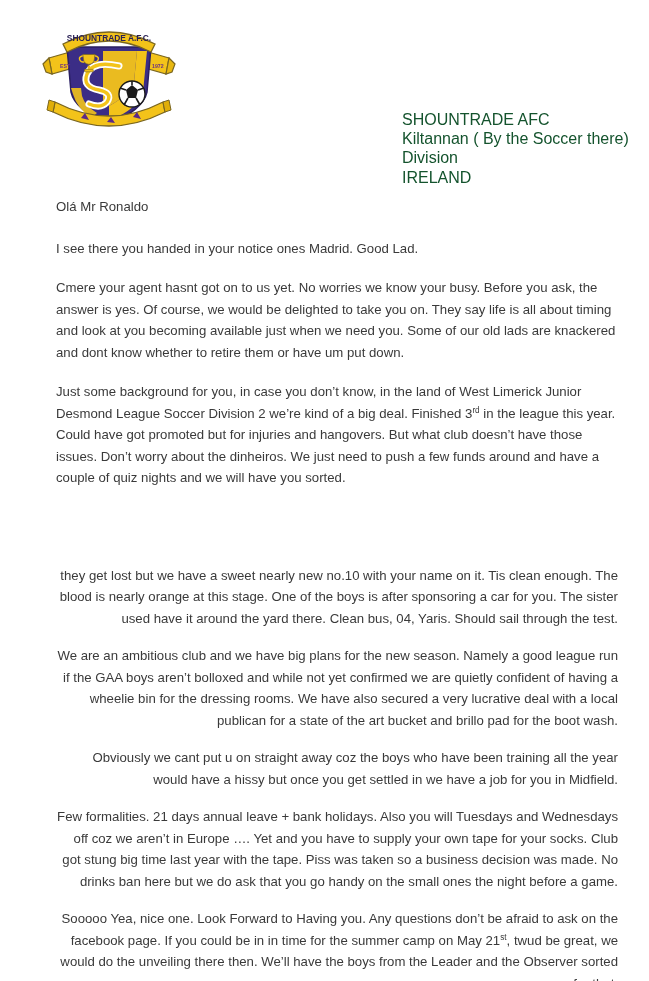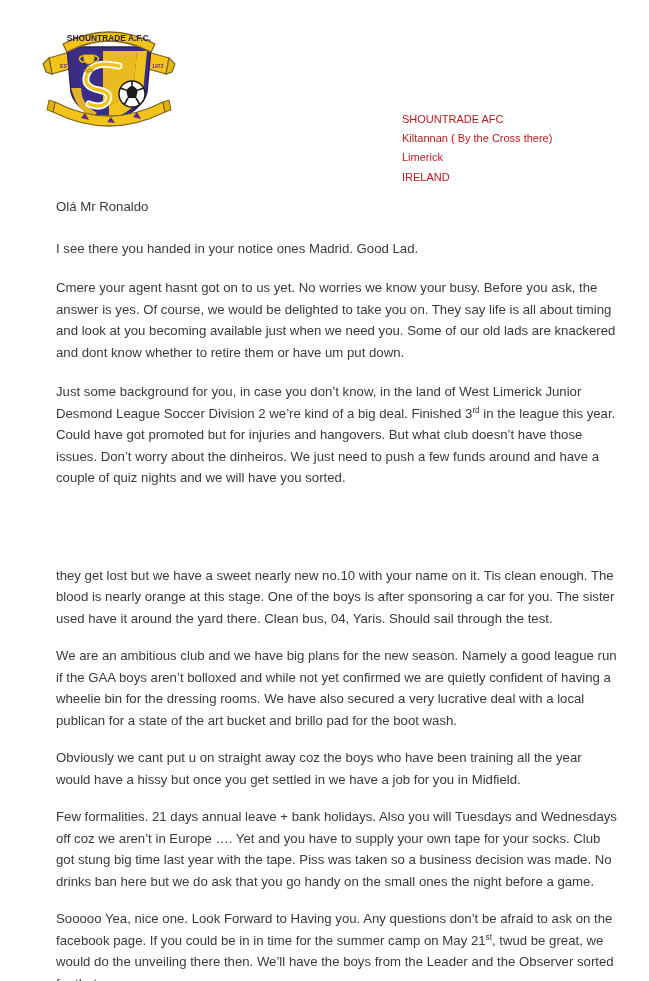--- a/index.html
+++ b/index.html
@@ -33,43 +33,43 @@
     height: 118px;
   }
   .crest-wrap svg { display: block; width: 152px; height: 118px; }
 
   
   .address {
     position: absolute;
     left: 402px;
     top: 110px;
     width: 240px;
-    font-size: 11px;
+    font-size: 16px;
     line-height: 19.2px;
-    color: #b91c1c;
+    color: #14532d;
   }
   .address div { white-space: nowrap; }
 
   
   .body-text {
     position: absolute;
     left: 40px;
     top: 180px;
     width: 594px;
   }
   .para {
     font-size: 13.2px;
     line-height: 21.5px;
     color: #3a3a3a;
     margin: 16px;
     text-align: left;
   }
   .greeting { margin-bottom: 20px; }
   .gap-after { margin-bottom: 18px; }
-  .gap-small { margin-bottom: 16px; }
+  .gap-small { margin-bottom: 16px; text-align: right; }
 
   
   .page-break-gap { height: 42px; }
 
   sup {
     font-size: 0.62em;
     vertical-align: super;
     line-height: 0;
   }
 </style>
@@ -119,22 +119,22 @@
       <path d="M22 88 L16 86 L14 96 L20 98 Z" fill="#e0ae08" stroke="#7a6620" stroke-width="1"></path>
       <path d="M130 88 L136 86 L138 96 L132 98 Z" fill="#e0ae08" stroke="#7a6620" stroke-width="1"></path>
       <path d="M48 104 L52 99 L56 106 Z" fill="#5b2a86"></path>
       <path d="M74 108 L78 103 L82 109 Z" fill="#5b2a86"></path>
       <path d="M100 103 L104 98 L108 105 Z" fill="#5b2a86"></path>
     </svg>
   </div>
 
   <div class="address">
     <div>SHOUNTRADE AFC</div>
-    <div>Kiltannan ( By the Cross there)</div>
-    <div>Limerick</div>
+    <div>Kiltannan ( By the Soccer there)</div>
+    <div>Division</div>
     <div>IRELAND</div>
   </div>
 
   <div class="body-text">
 
     <p class="para greeting">Olá Mr Ronaldo</p>
 
     <p class="para gap-after">I see there you handed in your notice ones Madrid.  Good Lad.</p>
 
     <p class="para gap-after">Cmere your agent hasnt got on to us yet. No worries  we know your busy. Before you ask, the answer is yes. Of course, we would be delighted to take you on. They say life is all about timing and look at you becoming available just when we need you. Some of our old lads are knackered and dont know whether to retire them or have um put down.</p>

